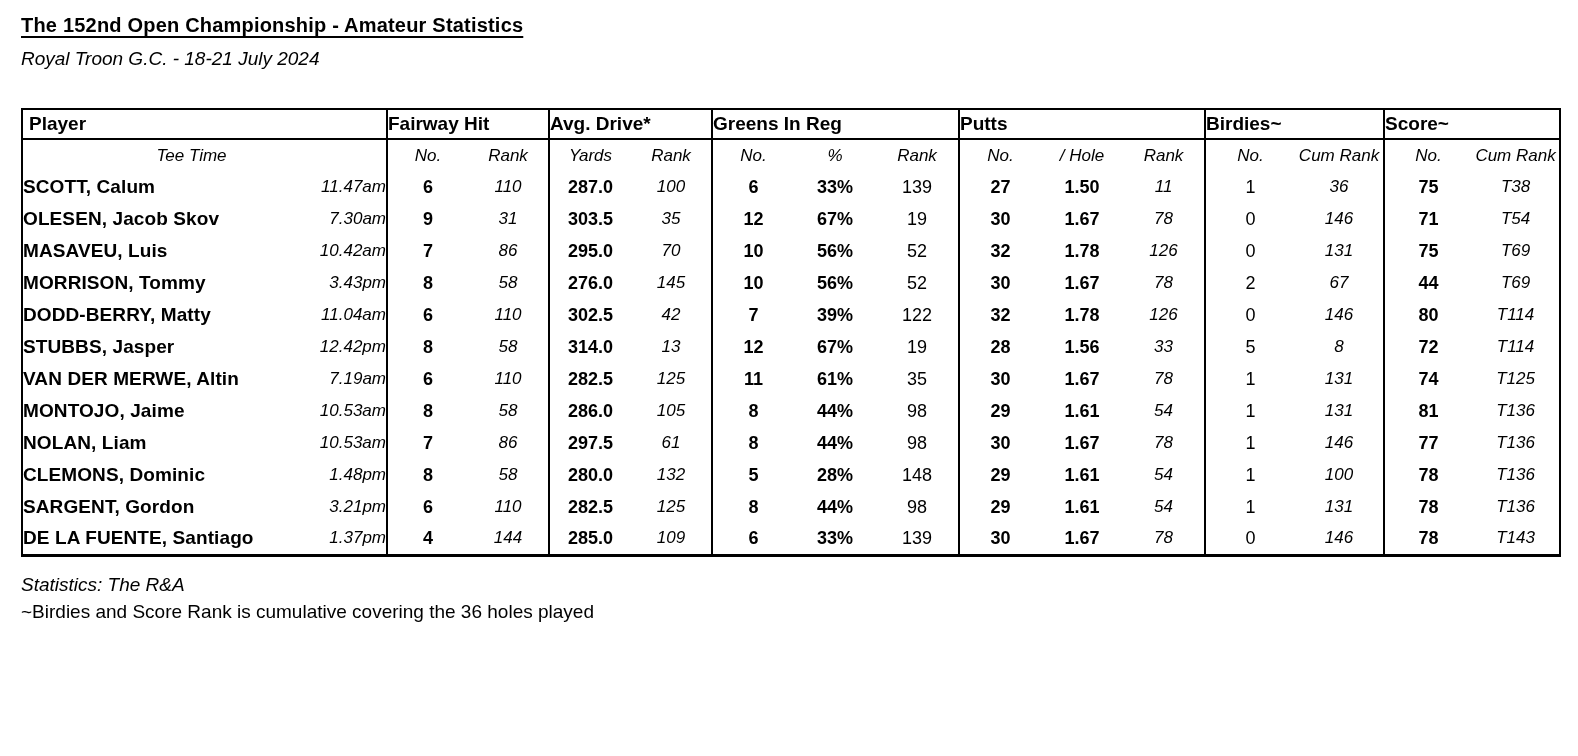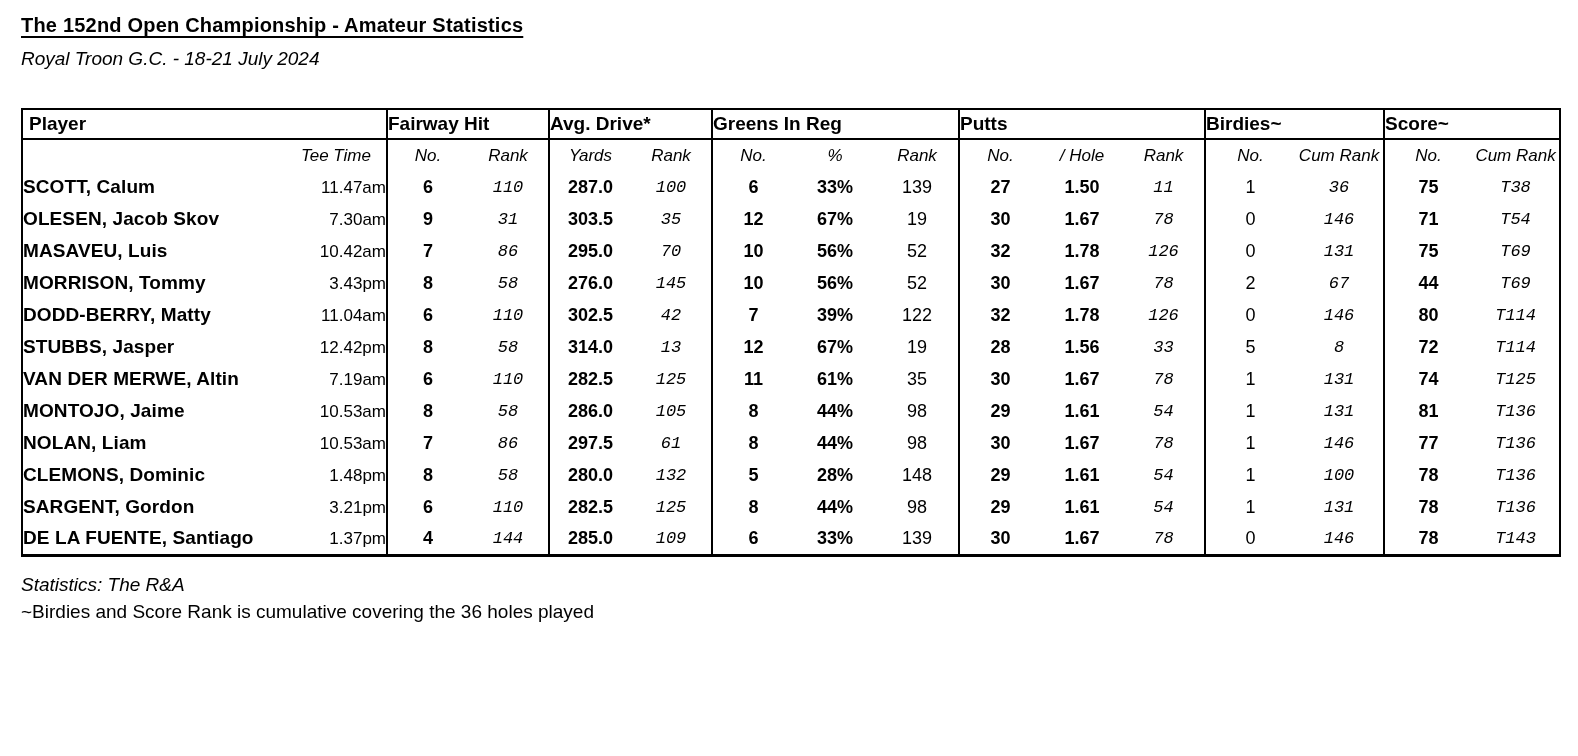--- a/index.html
+++ b/index.html
@@ -66,36 +66,36 @@
   tr.hgroup th.player-h { text-align: left; padding-left: 6px; }
 
   
   tr.hsub th {
     font-weight: normal;
     font-style: italic;
     font-size: 17px;
     text-align: center;
     height: 32px;
   }
-  tr.hsub th.tee-h { text-align: right; padding-right: 15px; }
+  tr.hsub th.tee-h { padding-right: 26px; }
 
   
   tbody tr { height: 32px; }
   td.player-cell { padding: 0 9px 0 6px; }
   td.player-cell .pwrap {
     display: flex;
     justify-content: space-between;
-    align-items: flex-end;
+    align-items: center;
   }
   .pname { font-weight: bold; font-size: 19px; letter-spacing: 0.1px; }
-  .tee   { font-size: 17px; }
+  .tee   { font-style: italic; font-size: 17px; }
 
   td.num { text-align: center; font-size: 19px; }
   .b { font-weight: bold; }
-  .i { font-style: italic; font-size: 17px !important; font-family: Liberation Mono, monospace; }
+  .i { font-style: italic; font-size: 17px !important; }
   .r { font-weight: normal; }
   td.num.i { font-size: 17px; }
 
   .source {
     font-size: 19px;
     font-style: italic;
     margin-top: 17px;
   }
   .note {
     font-size: 19px;

